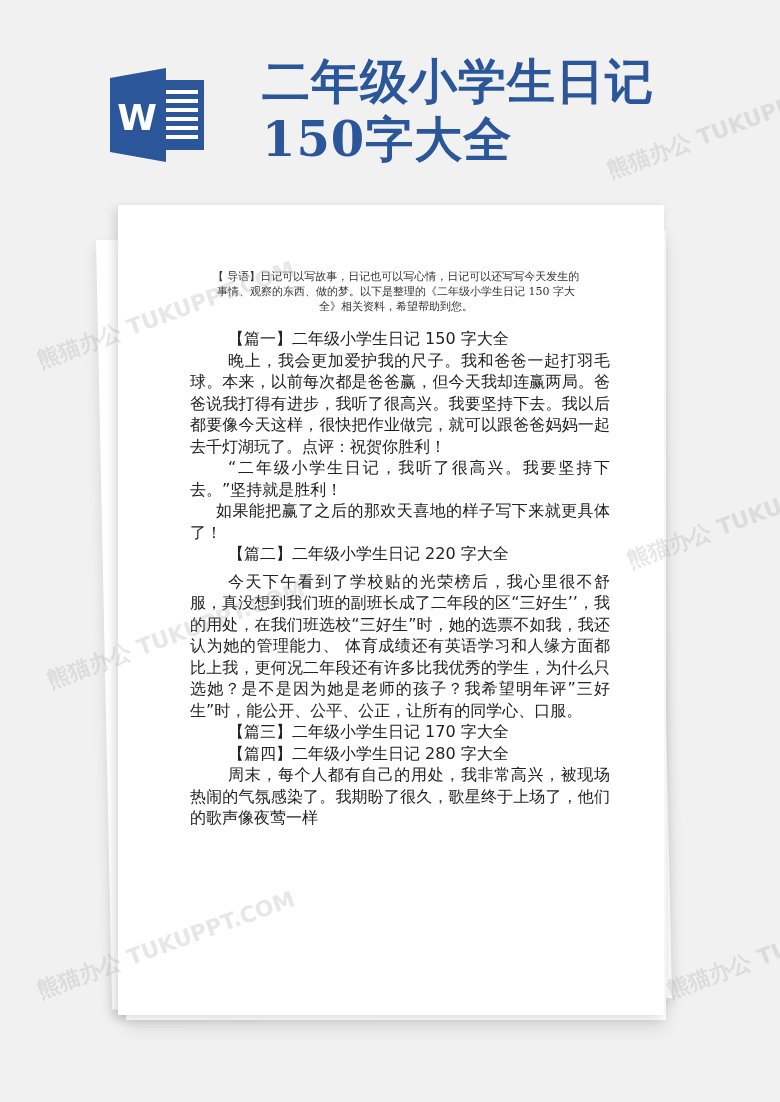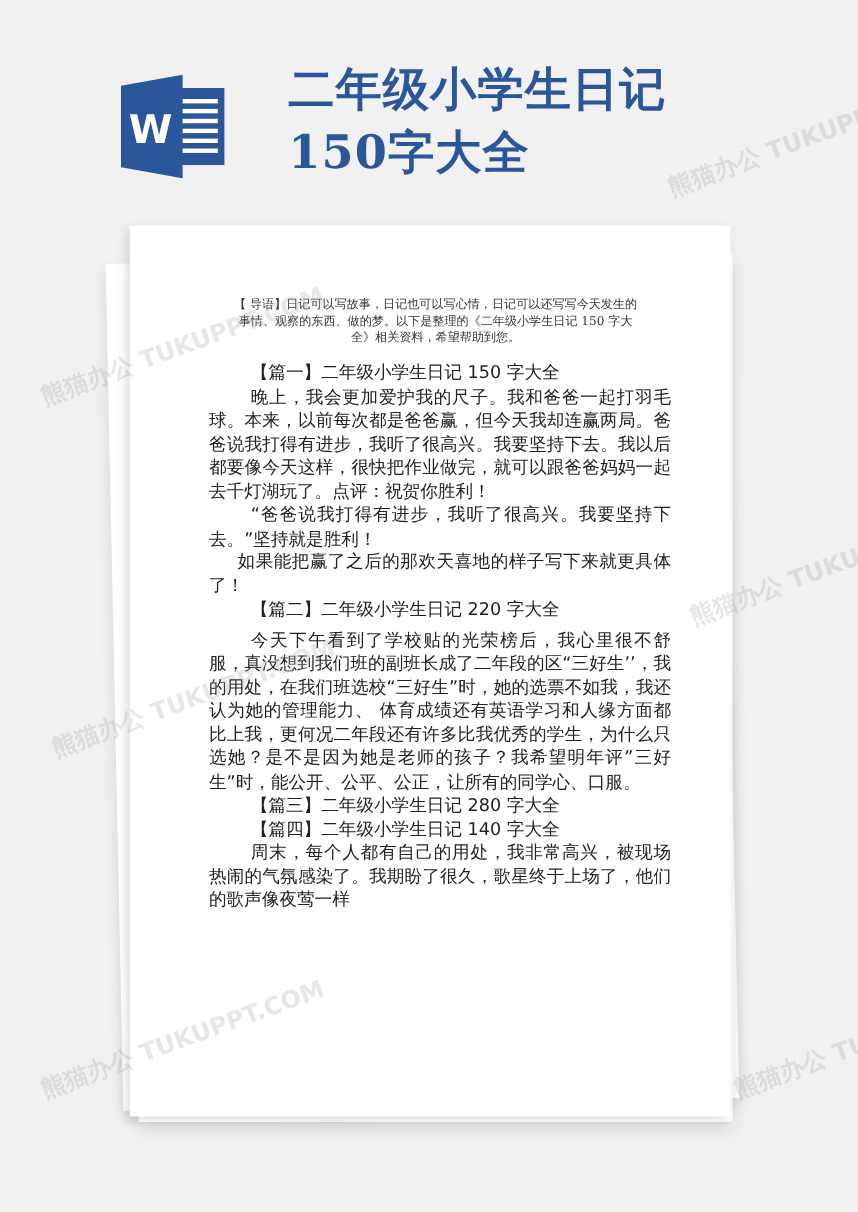--- a/index.html
+++ b/index.html
@@ -13,21 +13,21 @@
       position: absolute; left: 0; top: 0; width: 780px; height: 200px;
     }
     .word-icon {
       position: absolute; left: 108px; top: 68px; width: 100px; height: 94px;
     }
     .title {
       position: absolute; left: 262px; top: 52px;
       color: #2b579a;
       font-family: "DejaVu Serif", serif;
       font-weight: bold;
-      font-size: 42px;
+      font-size: 48px;
       line-height: 58px;
       letter-spacing: 1px;
     }
     .title span { display: block; }
 
     .page-back {
       position: absolute; left: 96px; top: 240px; width: 560px; height: 770px;
       background: #ffffff;
       box-shadow: 0 6px 14px rgba(0,0,0,0.12);
       transform: rotate(-1.2deg);
@@ -99,29 +99,29 @@
 
 <div class="page-back"></div>
 <div class="page-back2"></div>
 
 <div class="page">
   <div class="intro">【  导语】日记可以写故事，日记也可以写心情，日记可以还写写今天发生的事情、观察的东西、做的梦。以下是整理的《二年级小学生日记 150 字大全》相关资料，希望帮助到您。</div>
 
   <div class="body-text">
     <p class="heading">【篇一】二年级小学生日记 150 字大全</p>
     <p class="indent">晚上，我会更加爱护我的尺子。我和爸爸一起打羽毛球。本来，以前每次都是爸爸赢，但今天我却连赢两局。爸爸说我打得有进步，我听了很高兴。我要坚持下去。我以后都要像今天这样，很快把作业做完，就可以跟爸爸妈妈一起去千灯湖玩了。点评：祝贺你胜利！</p>
-    <p class="indent">“爸爸说我打得有进步，我听了很高兴。我要坚持下去。”坚持就是胜利！</p>
+    <p class="indent">“二年级小学生日记，我听了很高兴。我要坚持下去。”坚持就是胜利！</p>
     <p class="indent2">如果能把赢了之后的那欢天喜地的样子写下来就更具体了！</p>
 
     <p class="heading">【篇二】二年级小学生日记 220 字大全</p>
     <p class="indent gap">今天下午看到了学校贴的光荣榜后，我心里很不舒服，真没想到我们班的副班长成了二年段的区“三好生’’，我的用处，在我们班选校“三好生”时，她的选票不如我，我还认为她的管理能力、 体育成绩还有英语学习和人缘方面都比上我，更何况二年段还有许多比我优秀的学生，为什么只选她？是不是因为她是老师的孩子？我希望明年评”三好生”时，能公开、公平、公正，让所有的同学心、口服。</p>
 
-    <p class="heading">【篇三】二年级小学生日记 280 字大全</p>
+    <p class="heading">【篇三】二年级小学生日记 170 字大全</p>
 
-    <p class="heading">【篇四】二年级小学生日记 140 字大全</p>
+    <p class="heading">【篇四】二年级小学生日记 280 字大全</p>
     <p class="indent">周末，每个人都有自己的用处，我非常高兴，被现场热闹的气氛感染了。我期盼了很久，歌星终于上场了，他们的歌声像夜莺一样</p>
   </div>
 </div>
 
 <div class="watermark" style="left:30px; top:300px;">熊猫办公 TUKUPPT.COM</div>
 <div class="watermark" style="left:600px; top:110px;">熊猫办公 TUKUPPT.COM</div>
 <div class="watermark" style="left:40px; top:620px;">熊猫办公 TUKUPPT.COM</div>
 <div class="watermark" style="left:620px; top:500px;">熊猫办公 TUKUPPT.COM</div>
 <div class="watermark" style="left:30px; top:930px;">熊猫办公 TUKUPPT.COM</div>
 <div class="watermark" style="left:660px; top:930px;">熊猫办公 TUKUPPT.COM</div>

